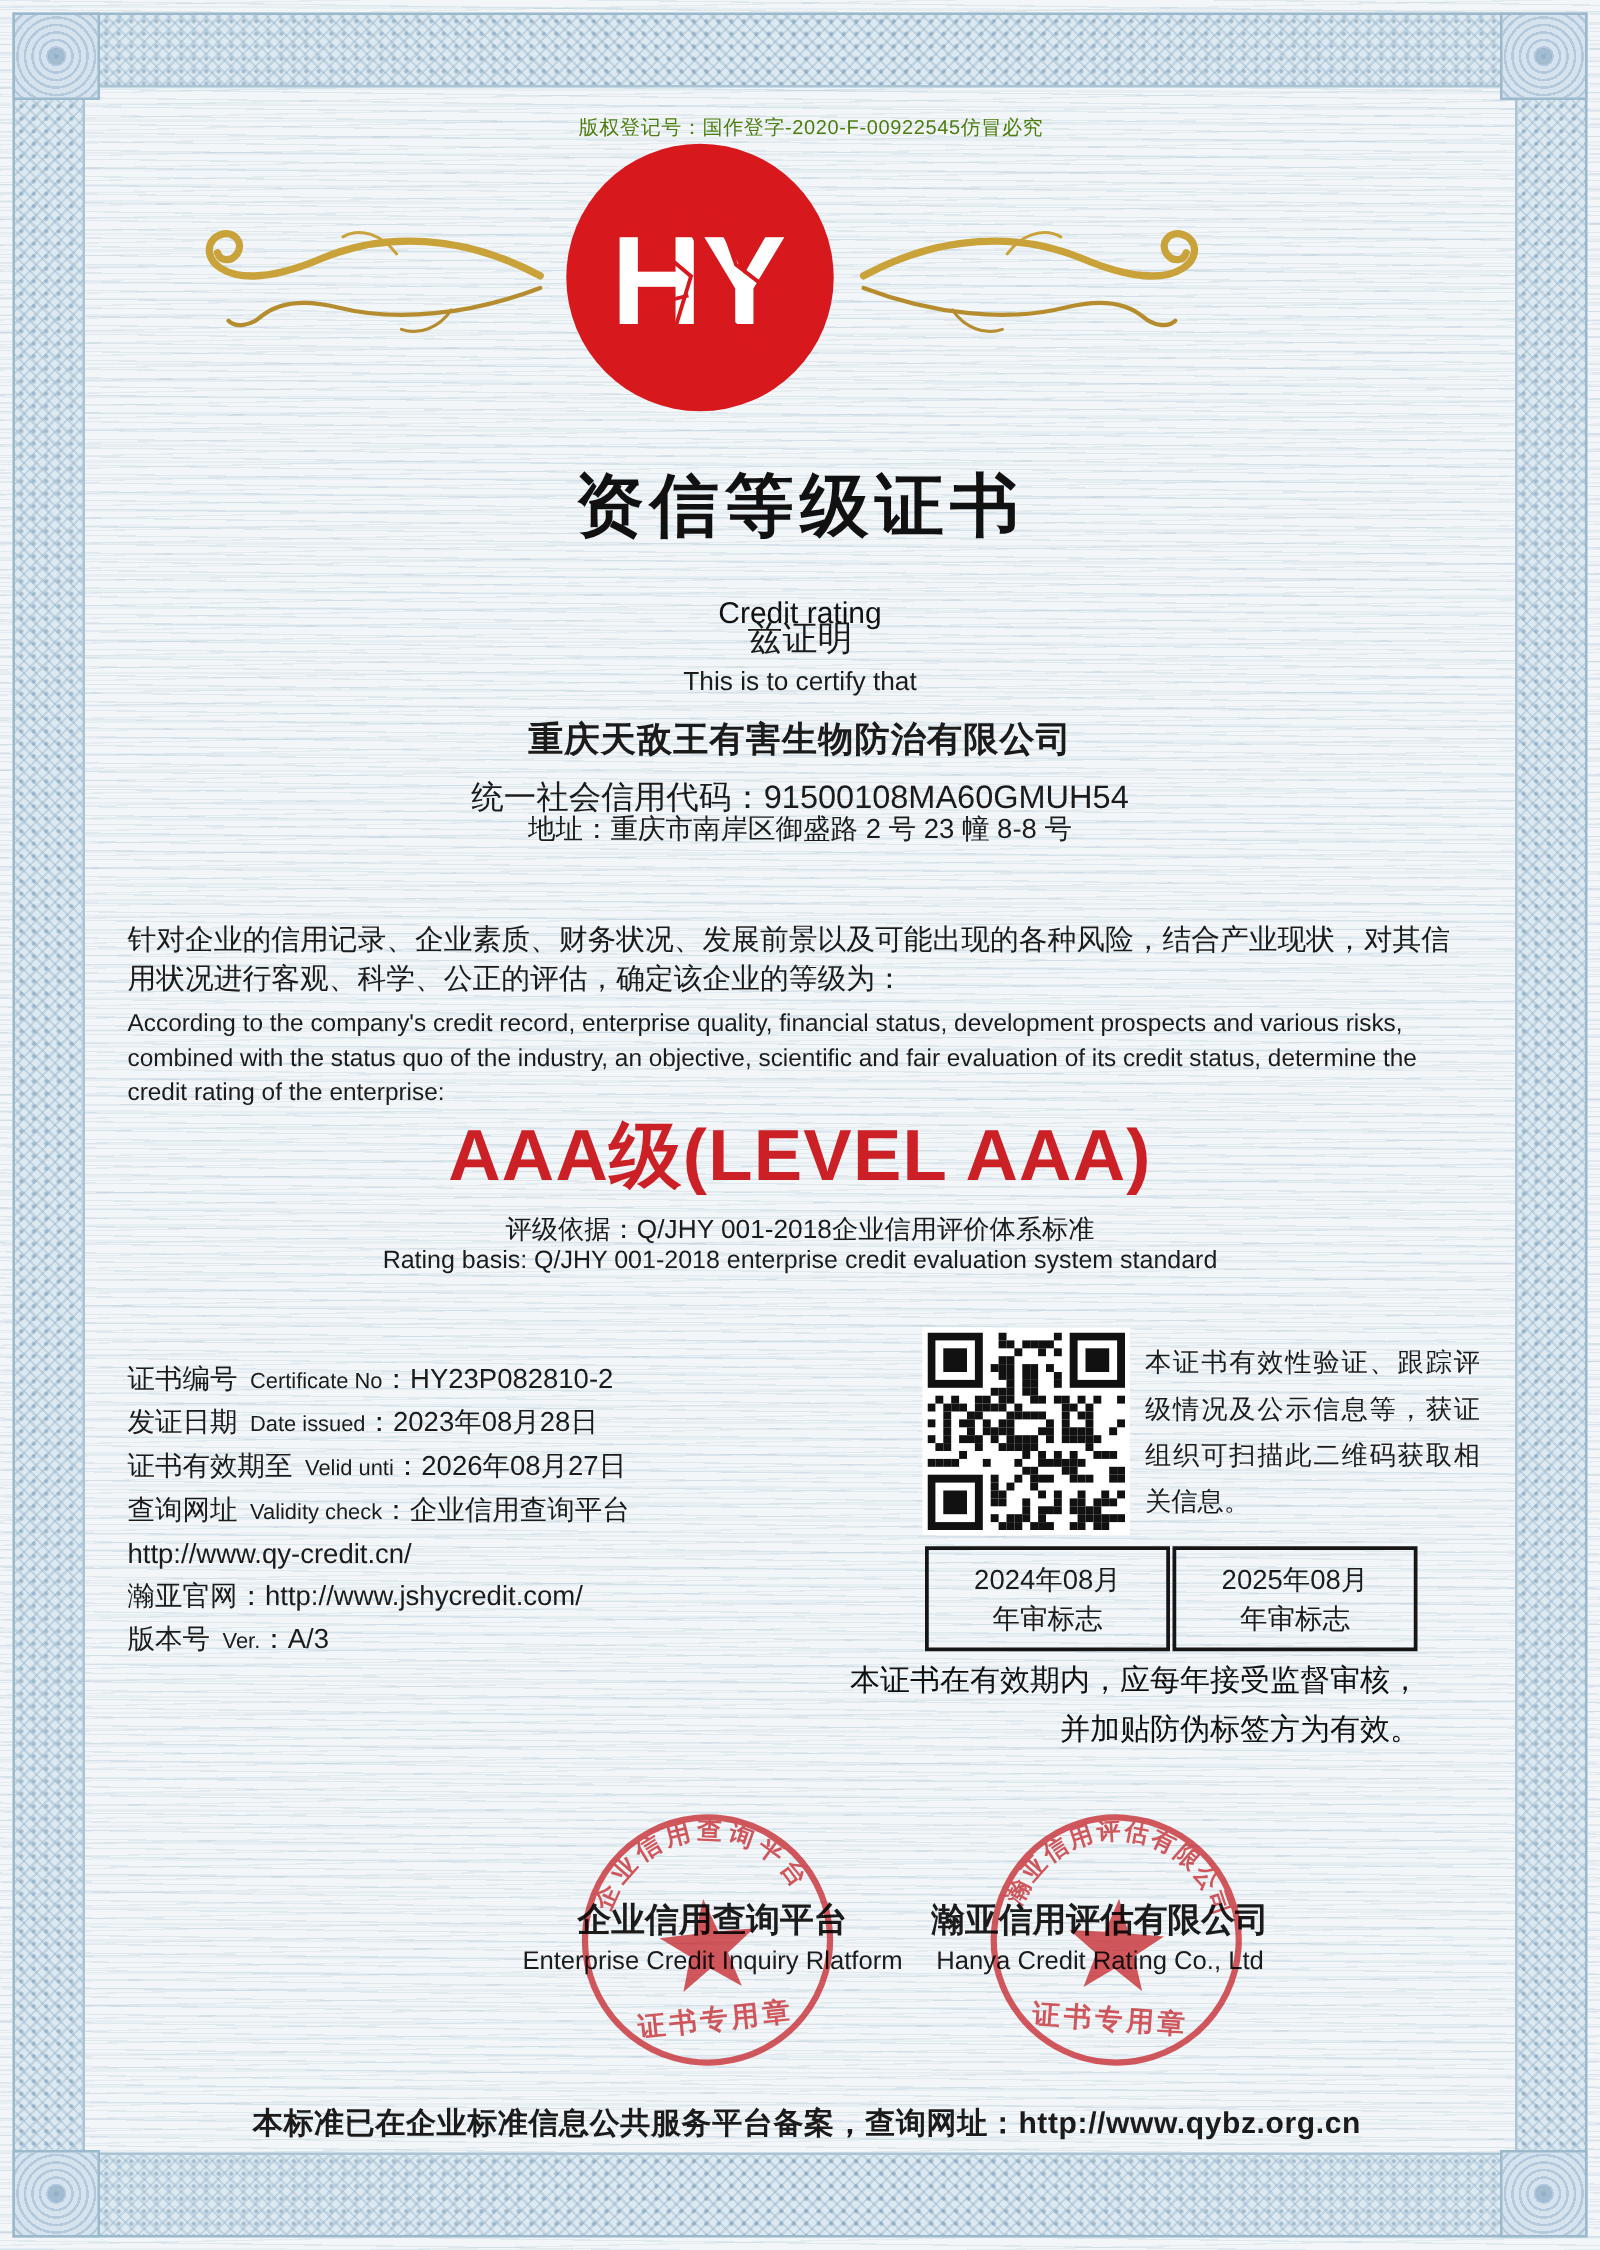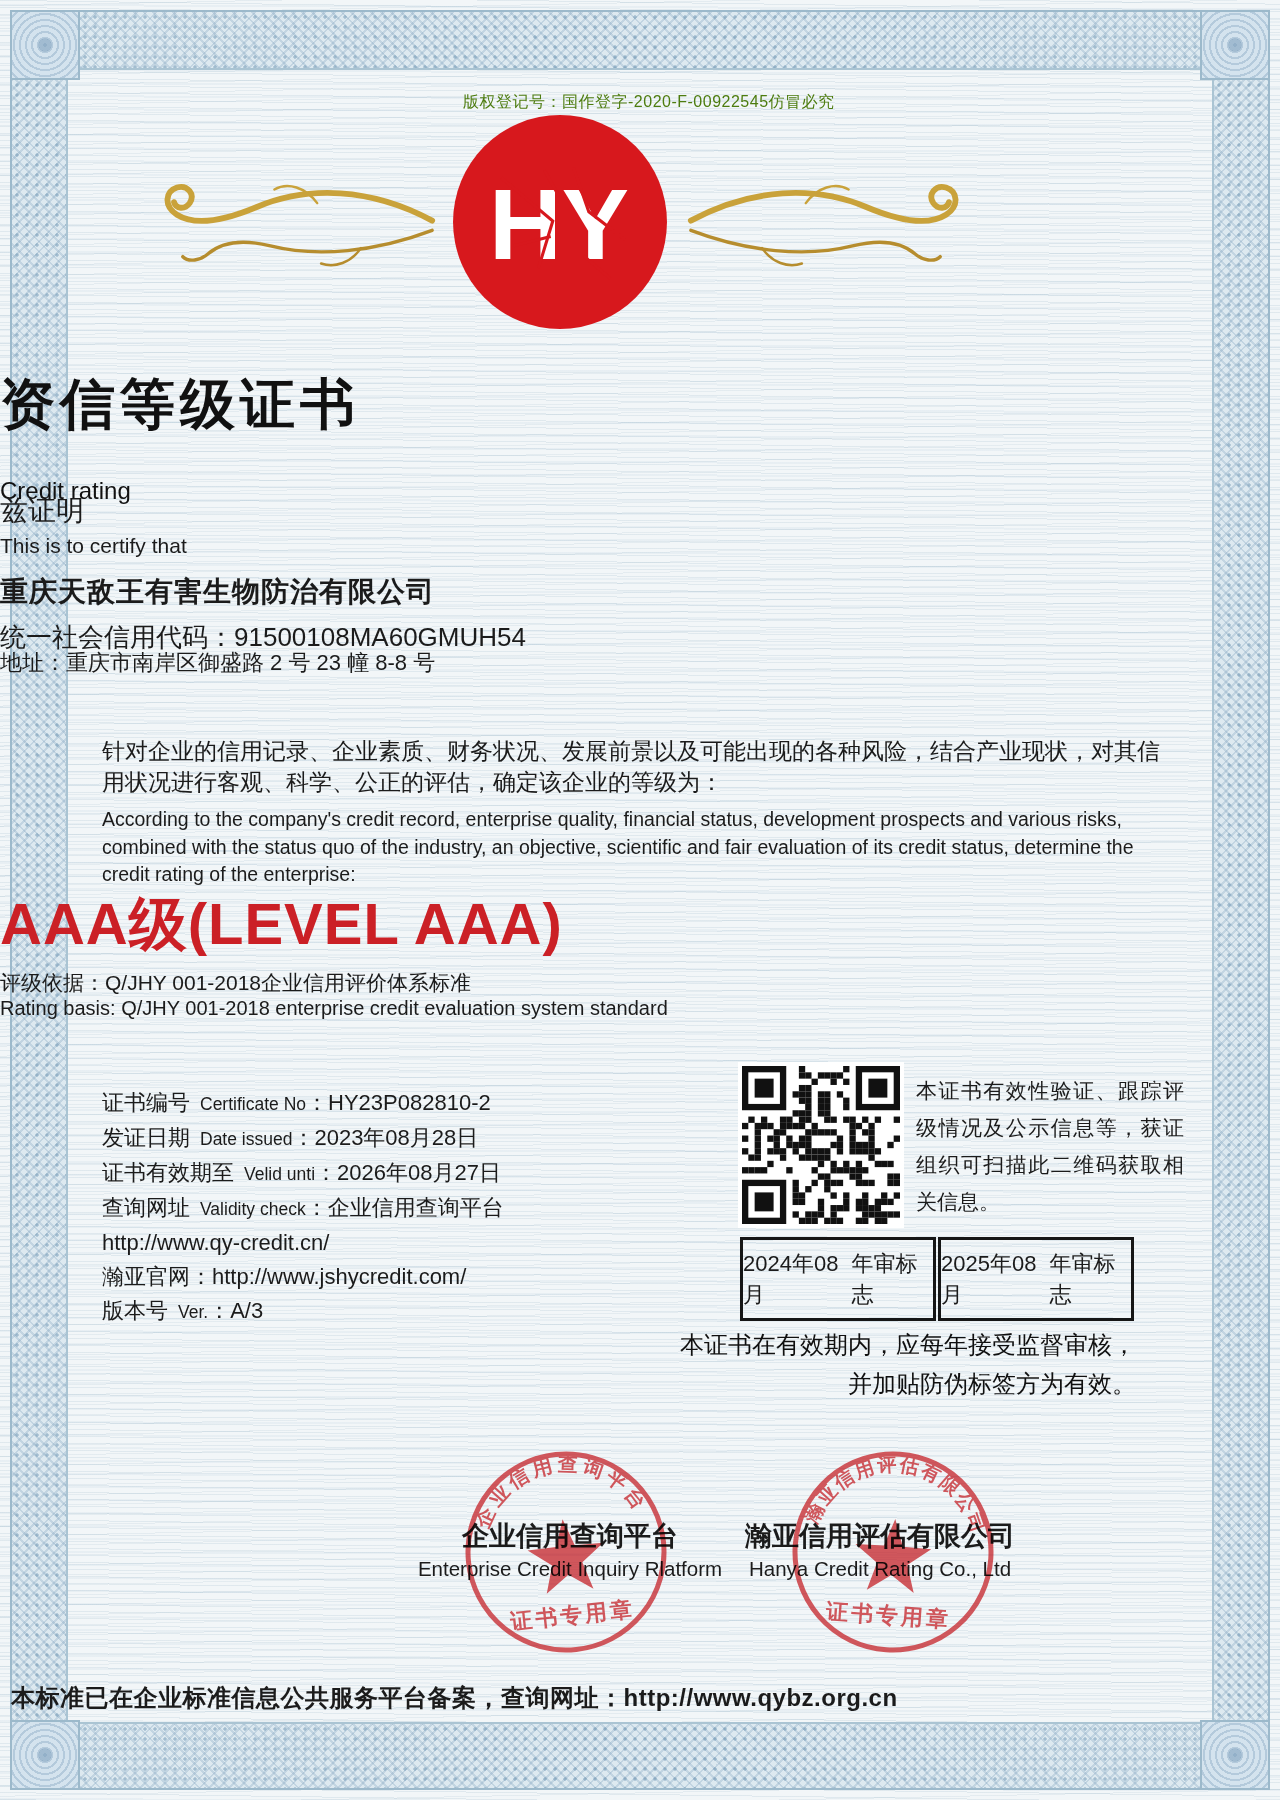--- a/index.html
+++ b/index.html
@@ -24,21 +24,21 @@
   .f-left{top:10px;bottom:10px;left:10px;width:54px;border-left:2px solid #9cb9cb;border-right:2px solid #aac4d3;}
   .f-right{top:10px;bottom:10px;right:10px;width:54px;border-right:2px solid #9cb9cb;border-left:2px solid #aac4d3;}
   .corner{position:absolute;z-index:2;width:66px;height:66px;background-color:#d4e3ee;border:2px solid #9cb9cb;
     background-image:
       radial-gradient(circle at center, rgba(120,155,185,.55) 0 6px, rgba(0,0,0,0) 7px),
       repeating-radial-gradient(circle at center, rgba(120,155,185,.35) 0 2px, rgba(0,0,0,0) 2px 6px);}
   .c-tl{top:10px;left:10px;} .c-tr{top:10px;right:10px;} .c-bl{bottom:10px;left:10px;} .c-br{bottom:10px;right:10px;}
 
   .content{position:absolute;inset:0;z-index:3;}
   .abs{position:absolute;}
-  .ctr{left:0;right:0;}
+  .ctr{left:0;right:0;text-align:center;}
 
   .copyright{top:92px;left:463px;font-size:16px;color:#4d7c0f;letter-spacing:.5px;}
   .logo{left:452px;top:114px;width:216px;height:216px;}
   .flourish{width:300px;height:112px;top:170px;}
   .fl-left{left:138px;} .fl-right{left:685px;transform:scaleX(-1);}
 
   .title-zh{top:368px;font-size:55px;font-weight:bold;letter-spacing:5px;color:#111;}
   .title-en{top:448px;font-size:24px;color:#111;margin-top:29px;}
   .certify-zh{top:492px;font-size:28px;}
   .certify-en{top:534px;font-size:21px;}
@@ -55,21 +55,21 @@
 
   .details{top:1086px;left:102px;font-size:22px;line-height:34px;}
   .detail-line span{vertical-align:baseline;}
   .d-en{font-size:17.5px;margin-left:10px;}
   .detail-line span:empty{display:none;}
 
   .qr{left:742px;top:1066px;width:158px;height:158px;background:#fff;box-shadow:0 0 0 4px #fff;}
   .qr-note{left:916px;top:1072px;width:268px;font-size:21px;line-height:37px;text-align:justify;}
 
   .mark-box{position:absolute;top:1237px;width:190px;height:78px;border:3px solid #161616;
-    display:flex;flex-direction:row;align-items:center;justify-content:center;font-size:22px;line-height:31px;}
+    display:flex;flex-direction:column;align-items:center;justify-content:center;font-size:22px;line-height:31px;}
   .mk-1{left:740px;} .mk-2{left:938px;}
 
   .supervision{left:600px;top:1325px;width:536px;text-align:right;font-size:24px;line-height:39px;color:#101010;}
 
   .issuer-zh{position:absolute;top:1518px;text-align:center;font-size:27px;font-weight:bold;}
   .issuer-en{position:absolute;top:1557px;text-align:center;font-size:20.5px;}
   .iz-l{left:420px;width:300px;} .ie-l{left:400px;width:340px;}
   .iz-r{left:715px;width:330px;} .ie-r{left:725px;width:310px;}
 
   .stamp{position:absolute;top:1447px;width:210px;height:210px;mix-blend-mode:multiply;opacity:.9;}

